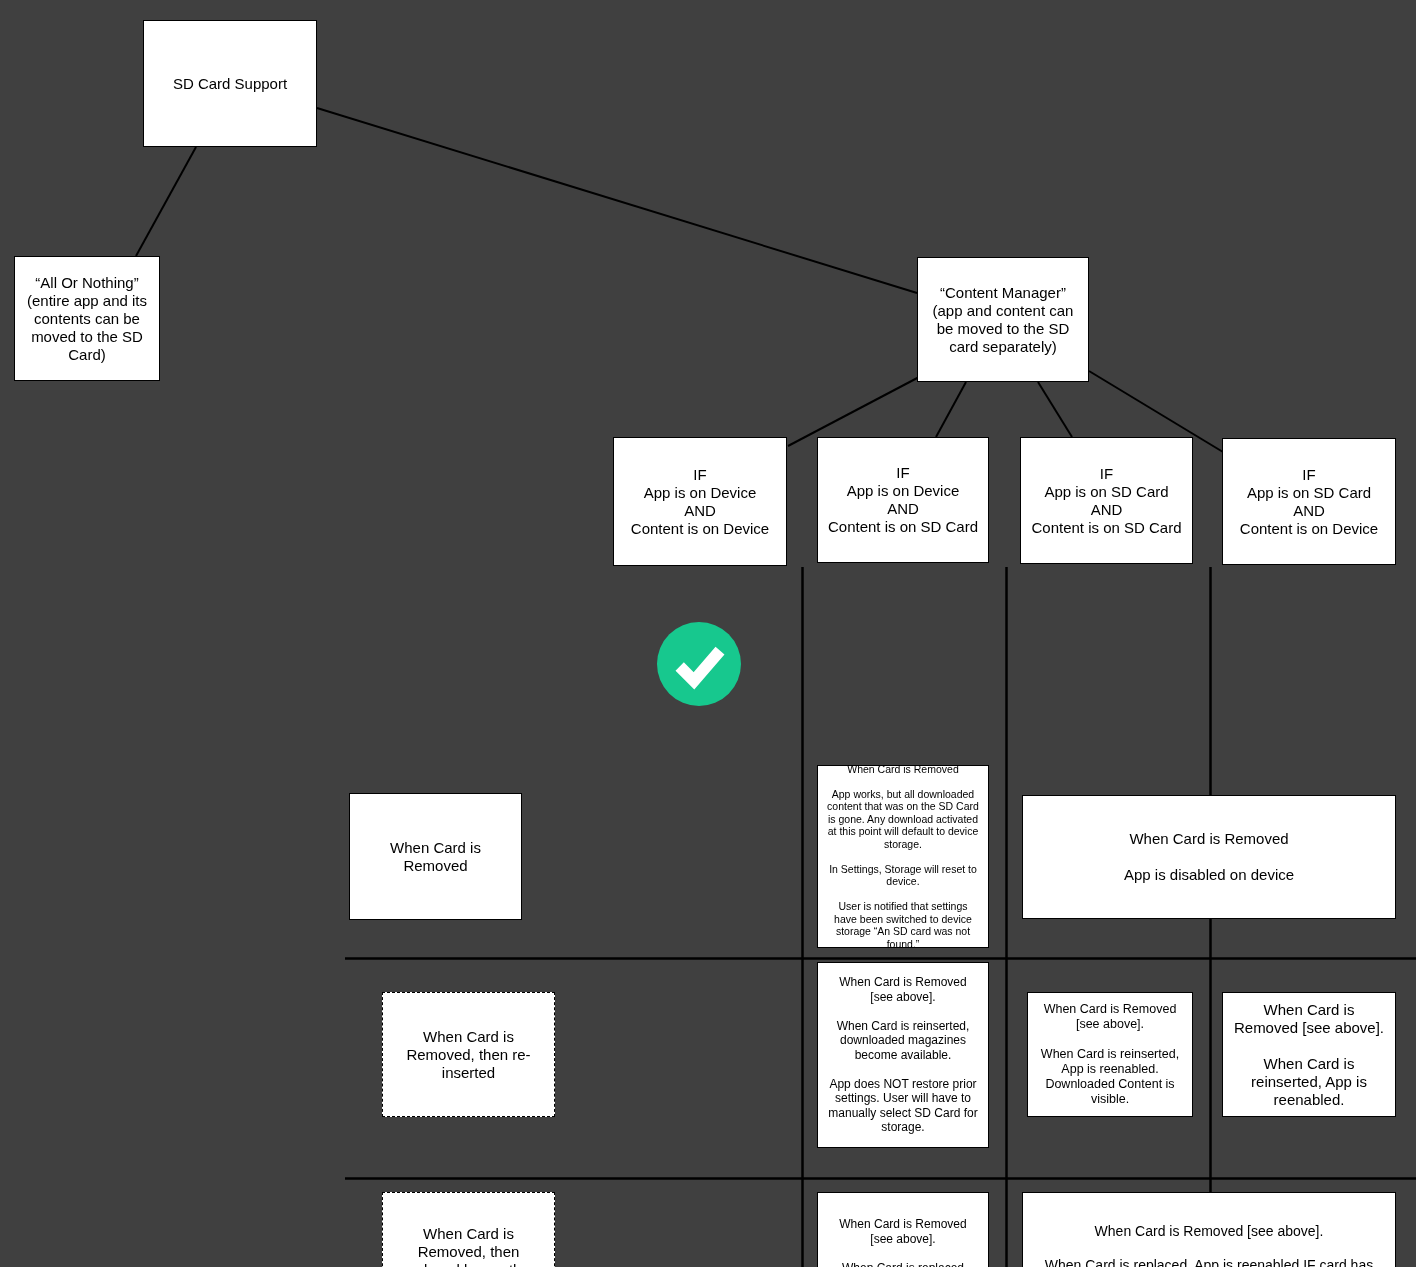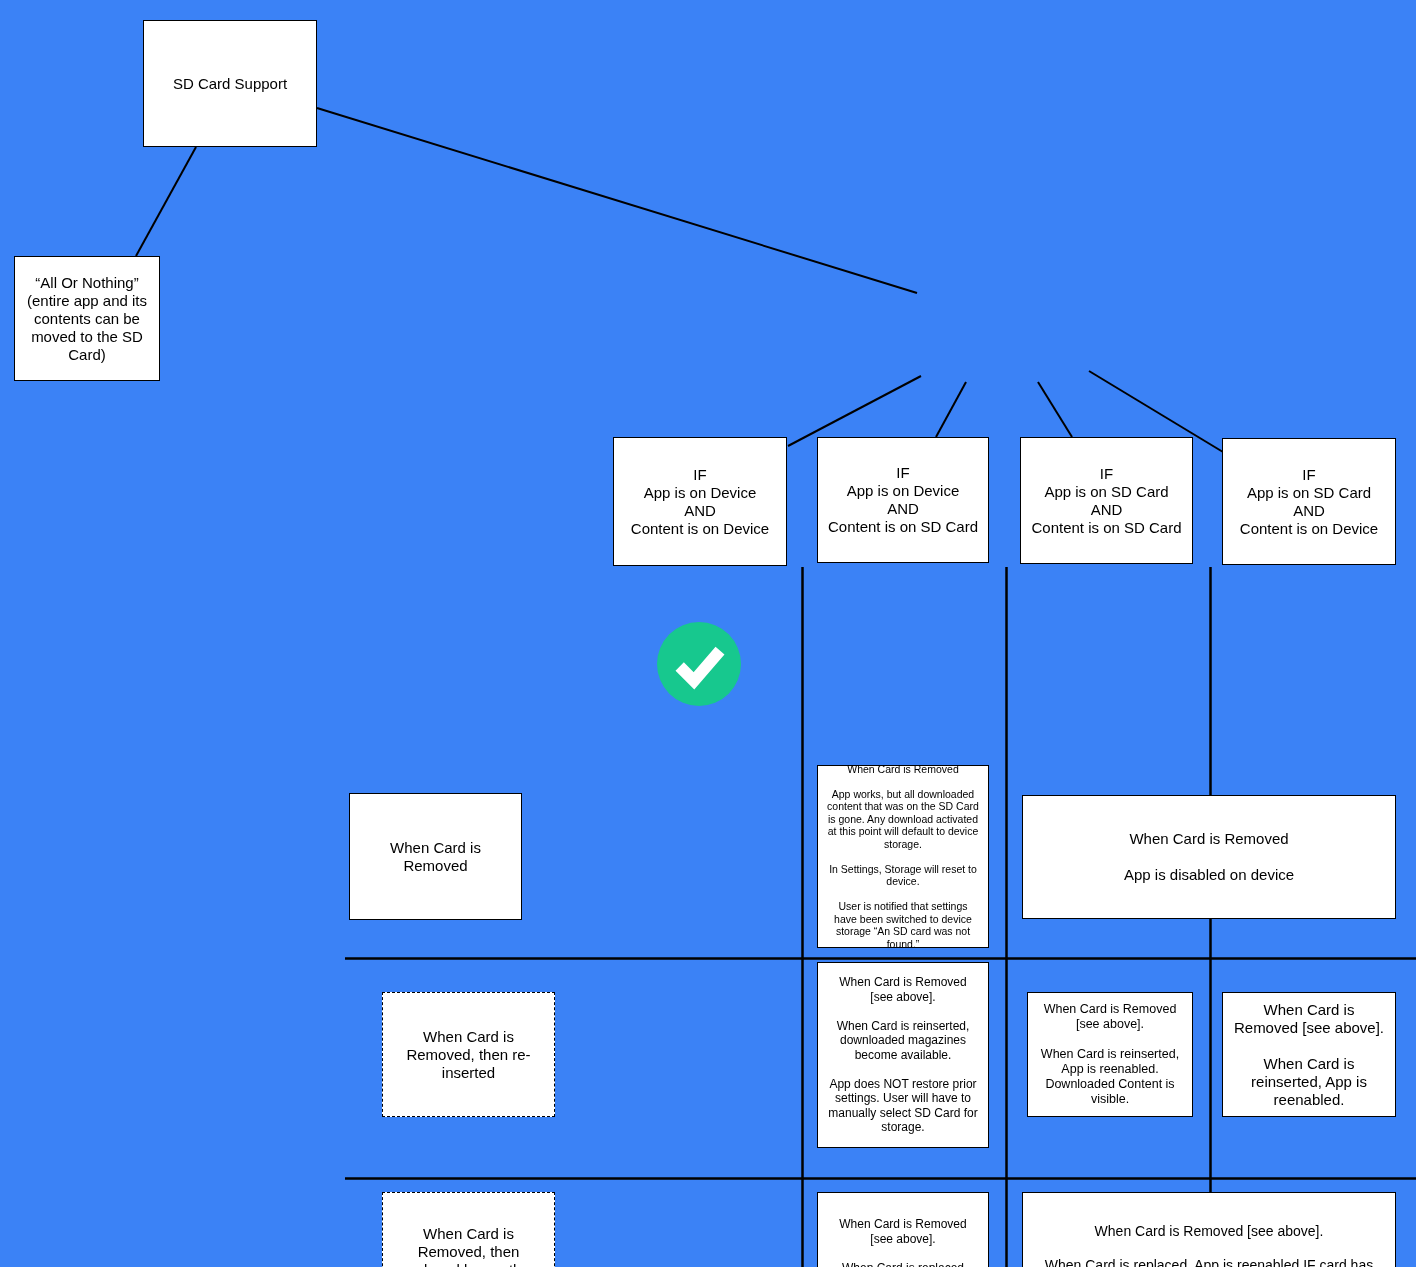--- a/index.html
+++ b/index.html
@@ -1,17 +1,17 @@
 <!DOCTYPE html>
 <html><head>
 <meta charset="utf-8">
 <style>
   html,body{margin:0;padding:0;background:#fff;}
   .canvas{
-    position:relative;width:1416px;height:1267px;overflow:hidden;background:#3b82f6;
+    position:relative;width:1416px;height:1267px;overflow:hidden;background:#404040;
     font-family:"Liberation Sans", sans-serif;color:#000;
   }
   svg.lines{position:absolute;left:0;top:0;z-index:0;}
   .node{
     position:absolute;z-index:1;background:#fff;border:1.5px solid #000;
     display:flex;align-items:center;justify-content:center;text-align:center;
     white-space:pre-line;box-sizing:border-box;line-height:1.25;
   }
   .node.dashed{border:1.5px dashed #000;}
   .node.topalign{align-items:flex-start;}
@@ -45,20 +45,24 @@
   </svg>
 
   <div class="node f15" style="left:143px;top:20px;width:174px;height:127px;">SD Card Support</div>
 
   <div class="node f15 pad" style="left:14px;top:256px;width:146px;height:125px;">“All Or Nothing”
 (entire app and its
 contents can be
 moved to the SD
 Card)</div>
 
+  <div class="node f15 pad" style="left:917px;top:257px;width:172px;height:125px;">“Content Manager”
+(app and content can
+be moved to the SD
+card separately)</div>
 
   <div class="node f15 pad" style="left:613px;top:437px;width:174px;height:129px;">IF
 App is on Device
 AND
 Content is on Device</div>
 
   <div class="node f15 pad" style="left:817px;top:437px;width:172px;height:126px;">IF
 App is on Device
 AND
 Content is on SD Card</div>

